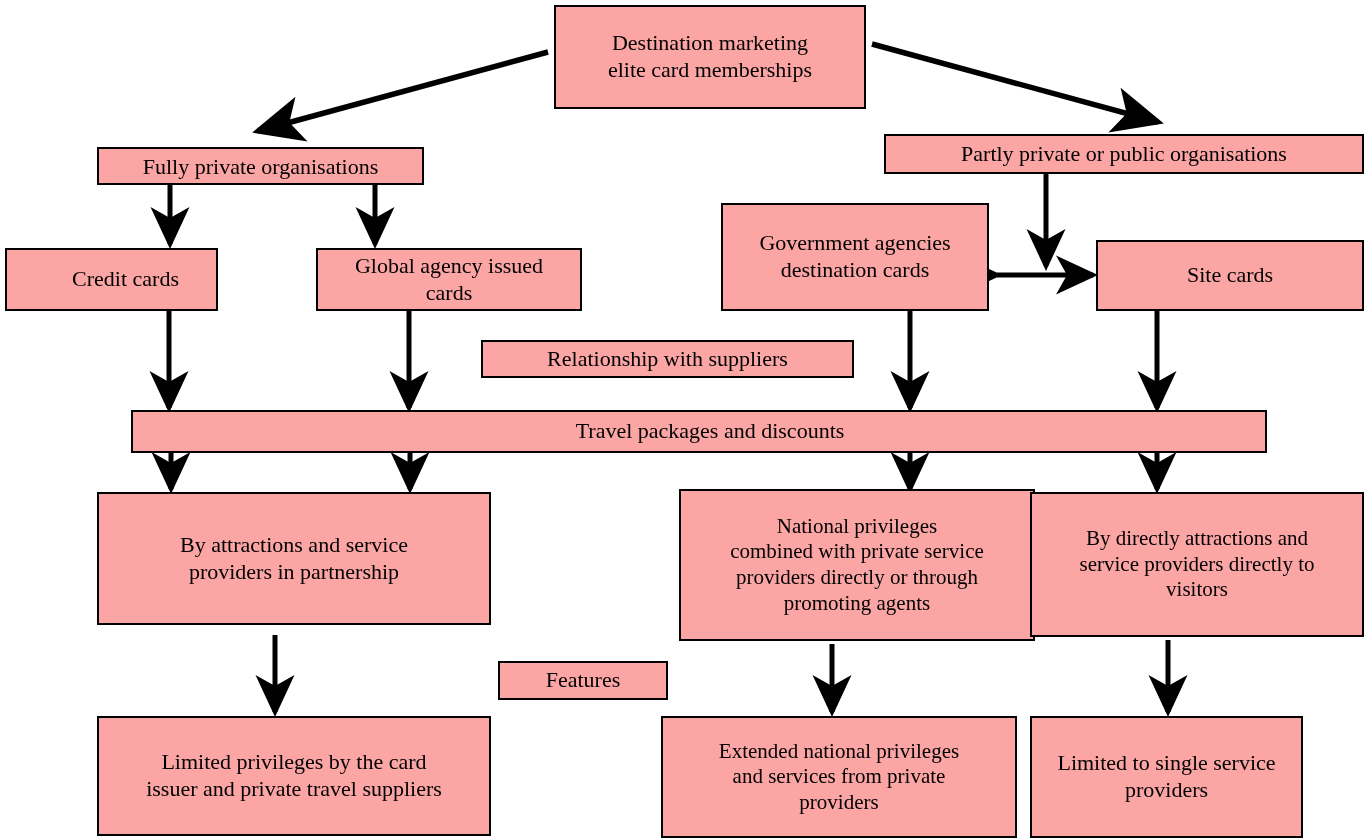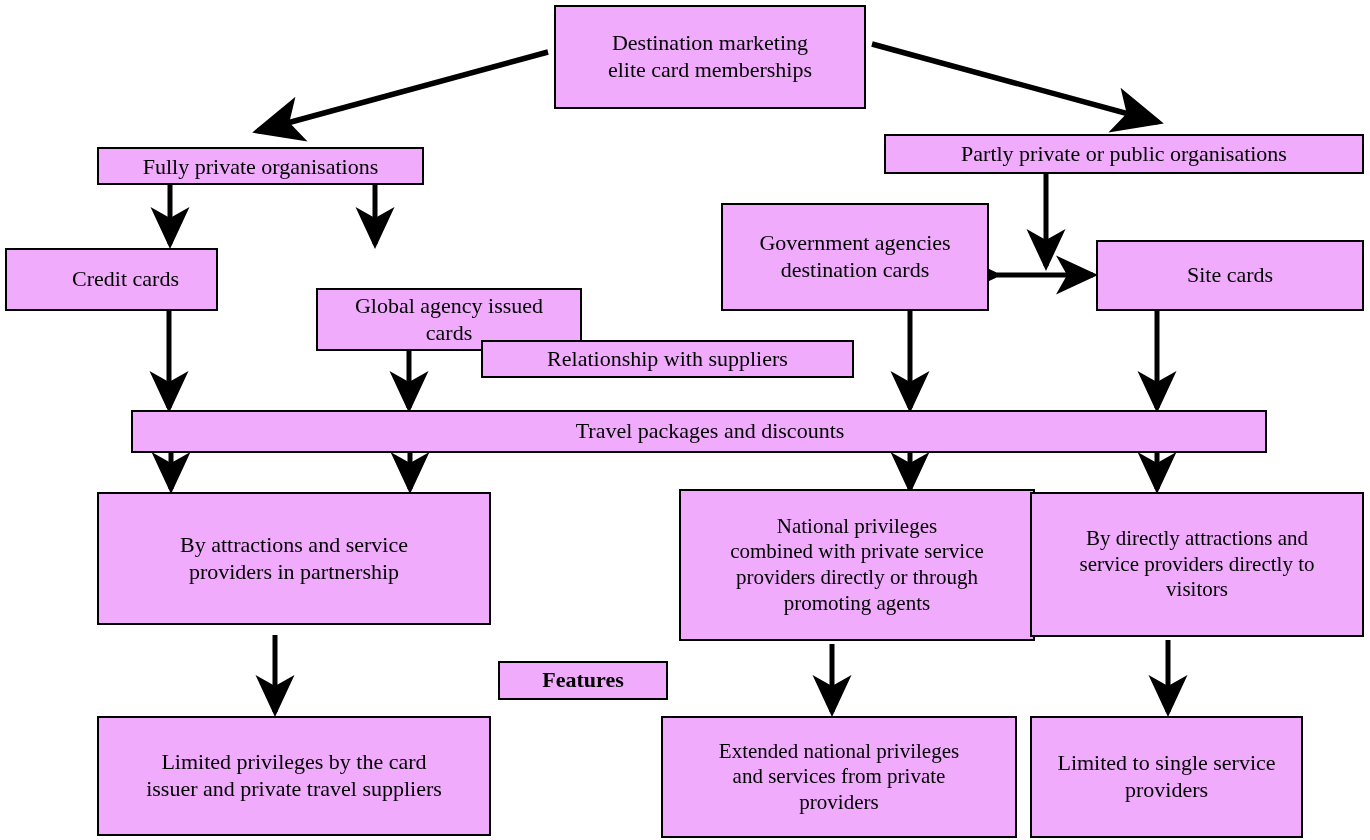--- a/index.html
+++ b/index.html
@@ -2,21 +2,21 @@
 <html><head>
 <meta charset="utf-8">
 <style>
   html,body{margin:0;padding:0;background:#ffffff;}
   body{width:1370px;height:840px;overflow:hidden;font-family:"Liberation Serif","DejaVu Serif",serif;}
   #canvas{position:relative;width:1370px;height:840px;background:#fff;}
   .node{
     position:absolute;
     box-sizing:border-box;
     border:2px solid #000;
-    background:#f0abfc;
+    background:#fca5a5;
     display:flex;
     align-items:center;
     justify-content:center;
     text-align:center;
     color:#000;
     line-height:1.22;
     padding:2px 6px;
     white-space:pre-line;
   }
   .fs22{font-size:22px;}
@@ -109,21 +109,21 @@
   </div>
 
   <div class="node fs22" style="left:884px;top:134px;width:480px;height:40px;">
     <span>Partly private or public organisations</span>
   </div>
 
   <div class="node fs22" style="left:5px;top:248px;width:213px;height:63px;padding-left:34px;">
     <span>Credit cards</span>
   </div>
 
-  <div class="node fs22" style="left:316px;top:248px;width:266px;height:63px;margin-top:40px;">
+  <div class="node fs22" style="left:316px;top:248px;width:266px;height:63px;">
     <span>Global agency issued
 cards</span>
   </div>
 
   <div class="node fs22" style="left:721px;top:203px;width:268px;height:108px;">
     <span>Government agencies
 destination cards</span>
   </div>
 
   <div class="node fs22" style="left:1096px;top:240px;width:268px;height:71px;">
@@ -149,21 +149,21 @@
 providers directly or through
 promoting agents</span>
   </div>
 
   <div class="node fs21" style="left:1030px;top:492px;width:334px;height:145px;">
     <span>By directly attractions and
 service providers directly to
 visitors</span>
   </div>
 
-  <div class="node fs22" style="left:498px;top:661px;width:170px;height:39px;font-weight:bold;">
+  <div class="node fs22" style="left:498px;top:661px;width:170px;height:39px;">
     <span>Features</span>
   </div>
 
   <div class="node fs22" style="left:97px;top:716px;width:394px;height:120px;">
     <span>Limited privileges by the card
 issuer and private travel suppliers</span>
   </div>
 
   <div class="node fs21" style="left:661px;top:716px;width:356px;height:122px;">
     <span>Extended national privileges

